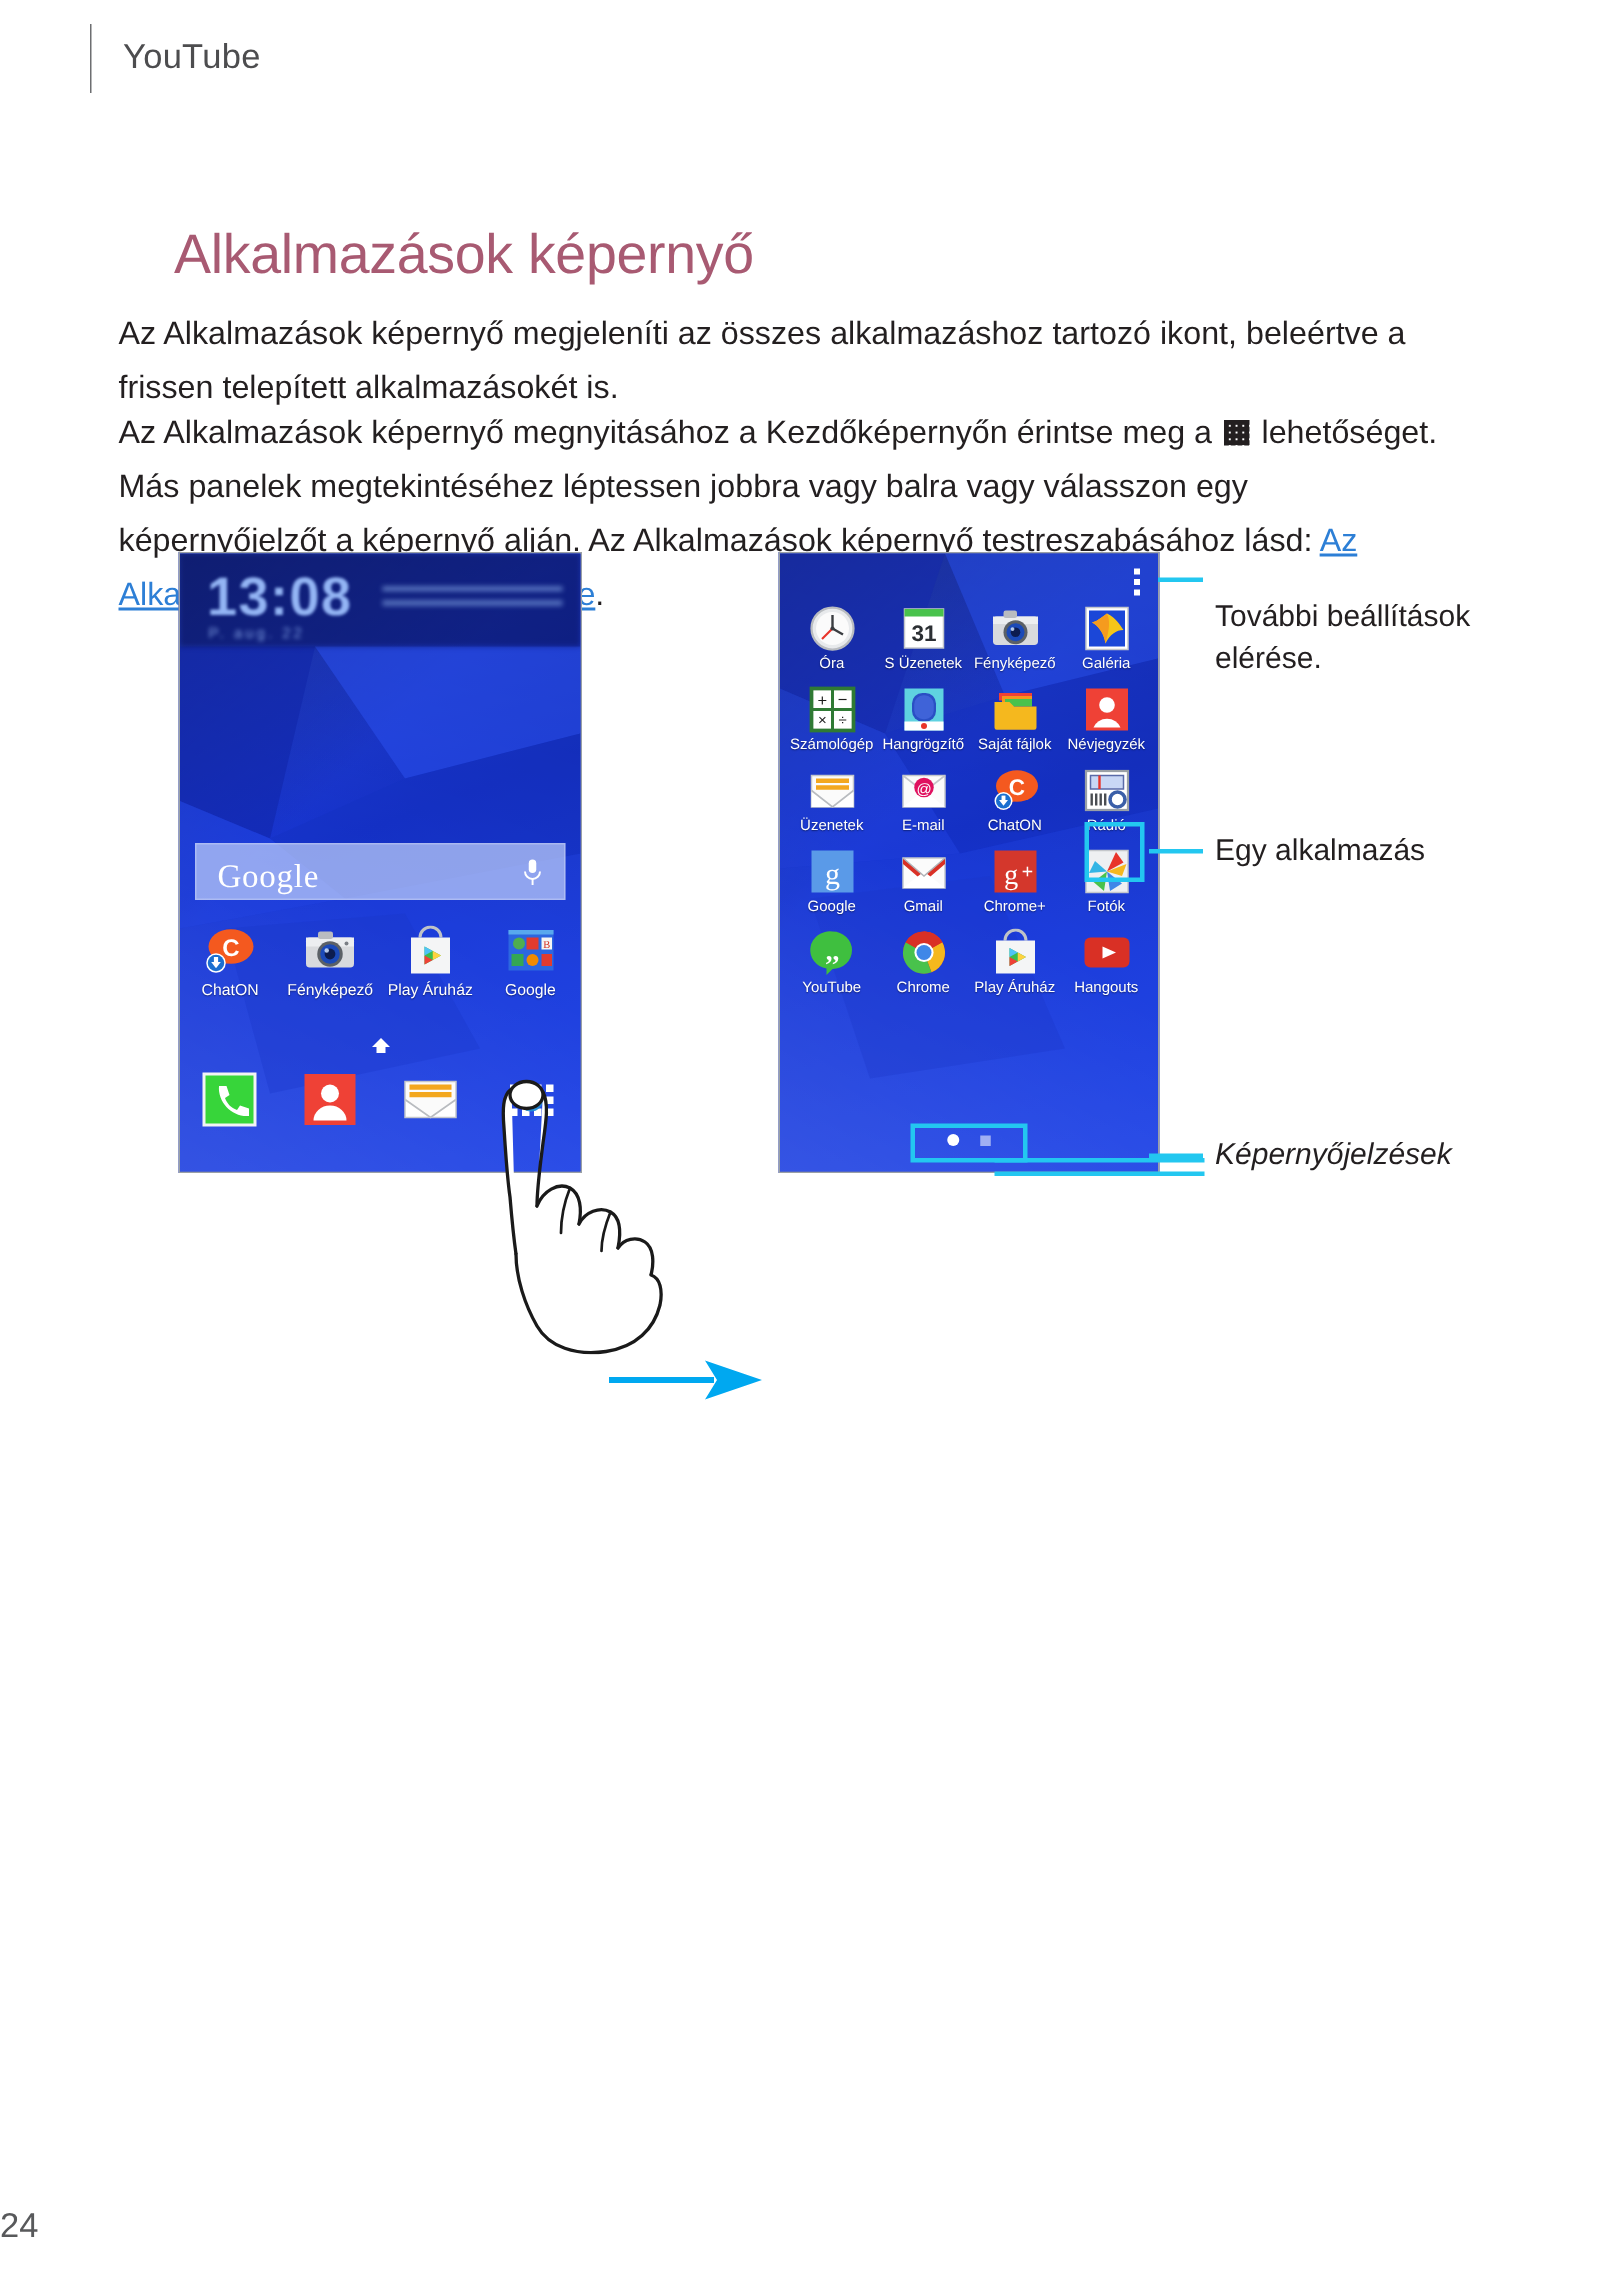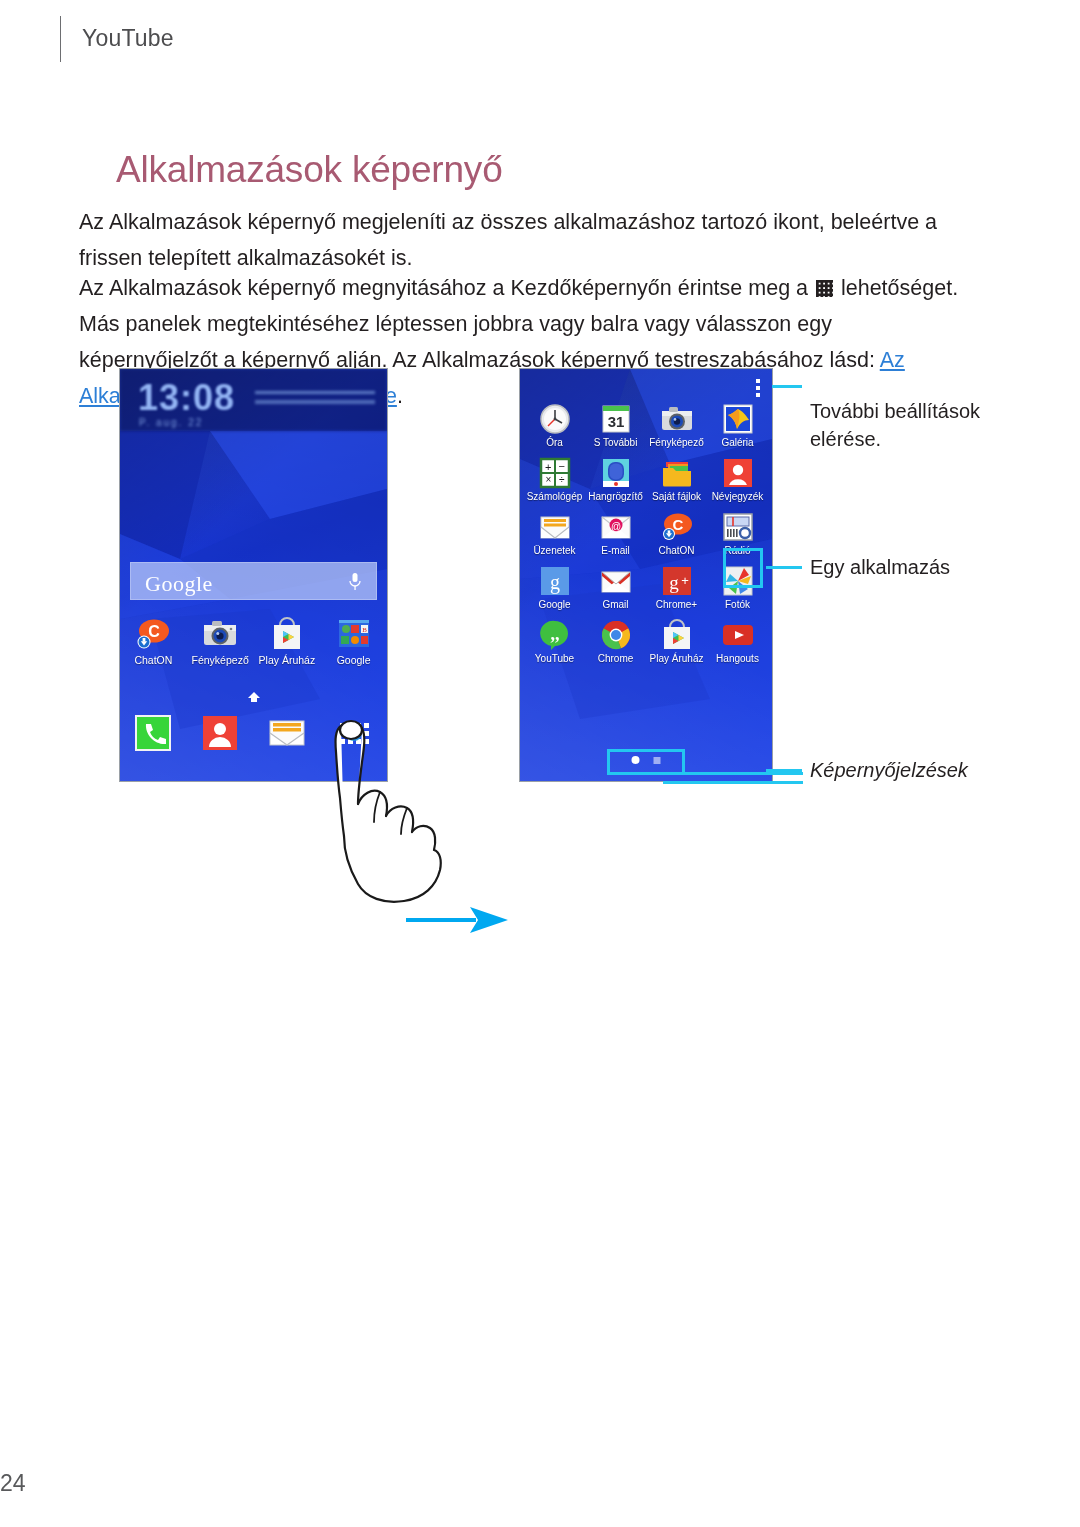--- a/index.html
+++ b/index.html
@@ -375,21 +375,21 @@
         <div class="app-label">Óra</div>
       </div>
       <div class="app-cell">
         <div class="app-glyph">
           <svg viewBox="0 0 32 32" width="32" height="32">
             <rect x="3" y="3" width="26" height="26" fill="#ffffff" stroke="#c4c7cb" stroke-width="1"></rect>
             <rect x="3" y="3" width="26" height="5" fill="#49c24c"></rect>
             <text x="16" y="24" font-family="Liberation Sans, sans-serif" font-size="15" font-weight="bold" fill="#2c2f33" text-anchor="middle">31</text>
           </svg>
         </div>
-        <div class="app-label">S További</div>
+        <div class="app-label">S Üzenetek</div>
       </div>
       <div class="app-cell">
         <div class="app-glyph">
           <svg viewBox="0 0 32 32" width="32" height="32">
             <rect x="1" y="8" width="30" height="19" rx="2.5" fill="#d8dadd"></rect>
             <rect x="1" y="8" width="30" height="5" fill="#eceef0"></rect>
             <rect x="8" y="4" width="9" height="5" rx="1.5" fill="#b9bcc0"></rect>
             <circle cx="16" cy="18.5" r="8" fill="#5c6166"></circle>
             <circle cx="16" cy="18.5" r="6" fill="#1b4ab8"></circle>
             <circle cx="16" cy="18.5" r="3.2" fill="#0c1c4f"></circle>

